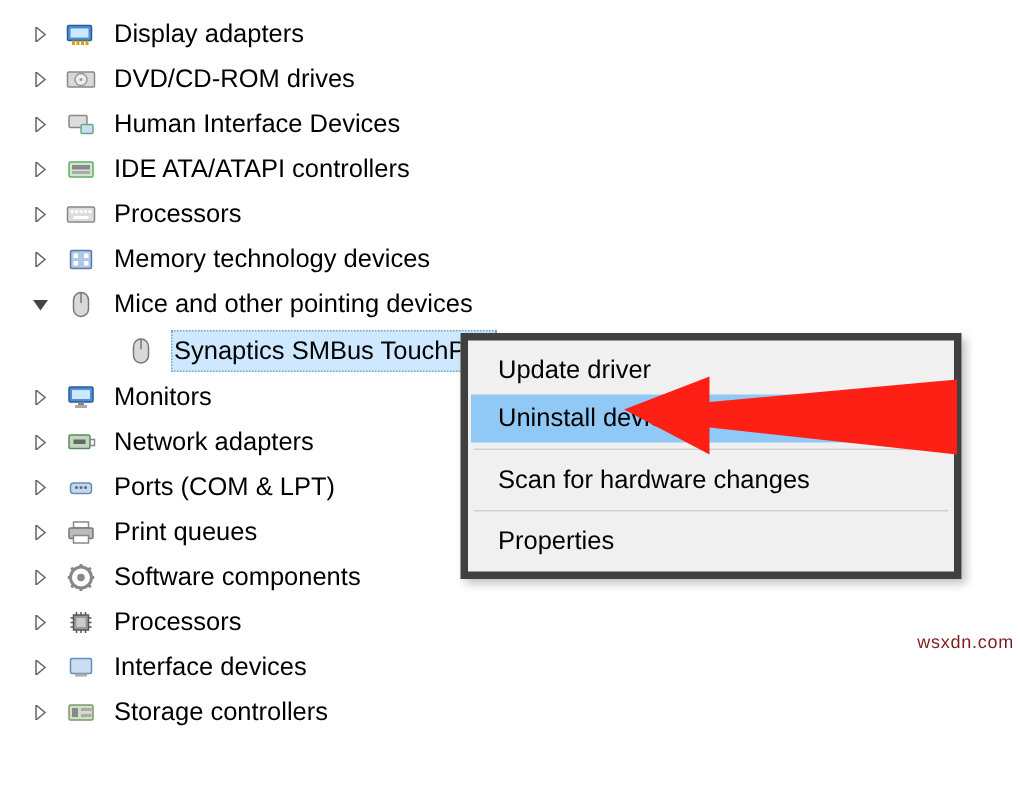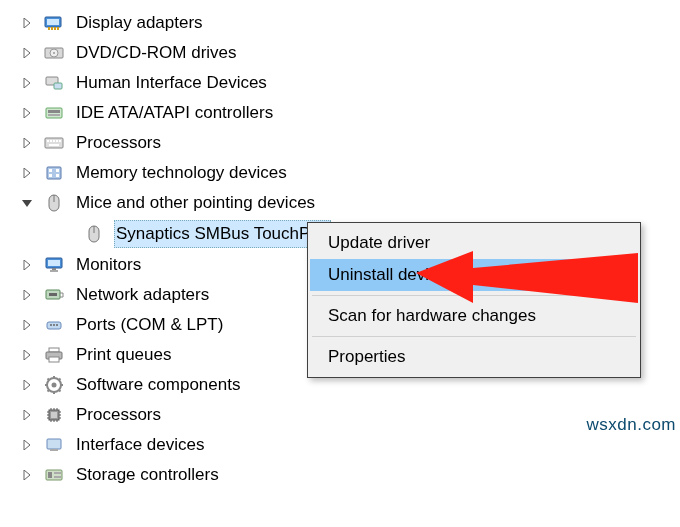--- a/index.html
+++ b/index.html
@@ -46,42 +46,42 @@
   }
   .label { display: inline-block; padding: 0 2px; }
   .selected > .label { background: #cde8ff; border: 1px dotted #7ab; padding: 0 1px; }
 
   .context-menu {
     position: absolute;
     left: 307px;
     top: 222px;
     width: 334px;
     background: #f0f0f0;
-    border: 1px solid #404040;
+    border: 5px solid #404040;
     box-shadow: 3px 3px 6px rgba(0,0,0,0.25);
     padding: 4px 2px;
     font-size: 17px;
   }
   .menu-item { padding: 6px 18px; }
   .menu-item.highlight { background: #90c8f6; }
   .menu-divider { height: 1px; background: #d0d0d0; margin: 4px 2px; }
   .menu-item.bold { font-weight: 400; }
 
   .arrow {
     position: absolute;
     left: 413px;
     top: 223px;
     pointer-events: none;
   }
   .watermark {
     position: absolute;
     right: 4px;
     bottom: 92px;
-    font-size: 17px;
-    color: #0c4a6e;
+    font-size: 12px;
+    color: #7f1d1d;
     letter-spacing: 0.5px;
   }
 </style>
 </head>
 <body>
 
 <ul class="tree">
 
   <li class="tree-item">
     <span class="expander">

